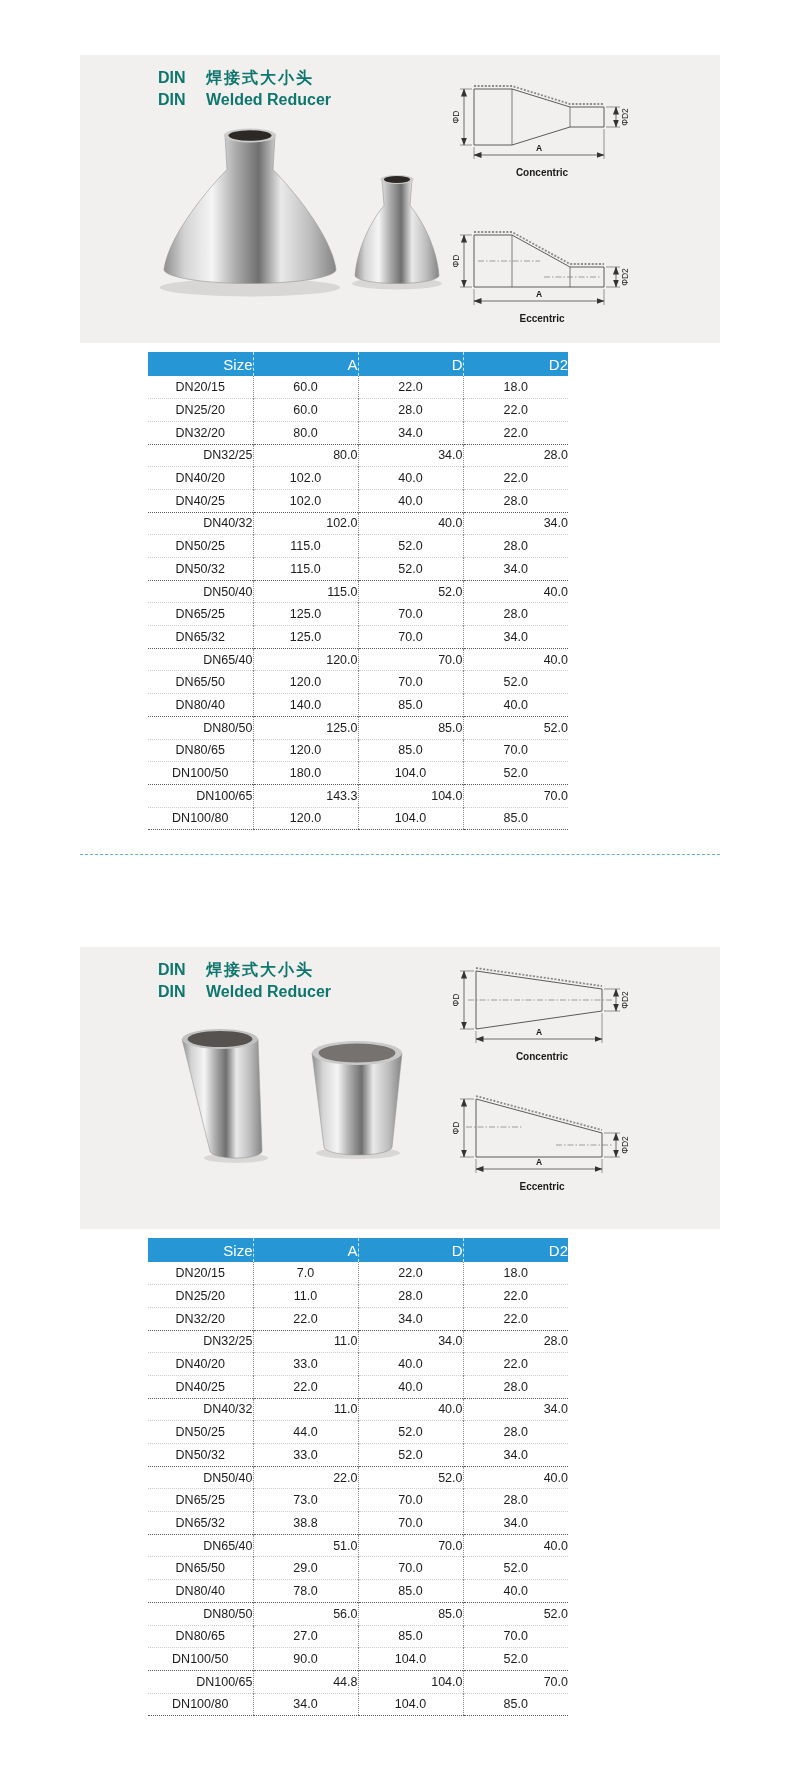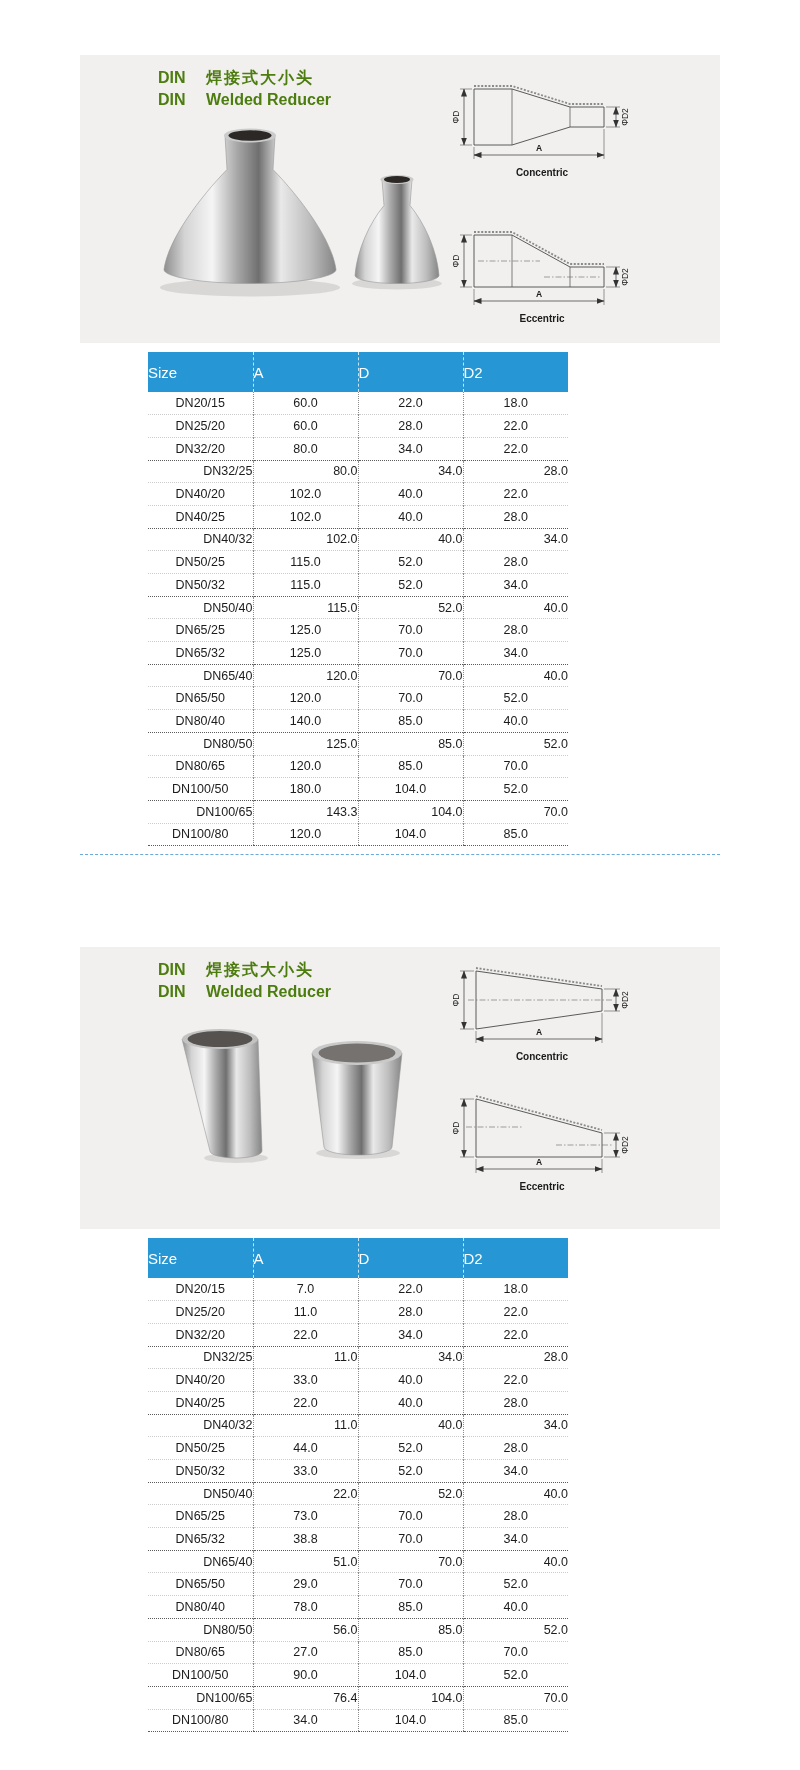--- a/index.html
+++ b/index.html
@@ -10,21 +10,21 @@
     font-family: "Liberation Sans", sans-serif;
     overflow: hidden;
   }
   .panel {
     position: absolute; left: 80px; width: 640px;
     background: #f1f0ee;
   }
   #panel-1 { top: 55px;  height: 288px; }
   #panel-2 { top: 947px; height: 282px; }
 
-  .title-block { position: absolute; left: 78px; top: 12px; color: #4d7c0f; }
+  .title-block { position: absolute; left: 78px; top: 12px; color: #0f766e; }
   .title-row { display: flex; font-size: 16px; font-weight: 600; line-height: 22px; }
   .title-prefix { width: 48px; }
   .title-name-cn { letter-spacing: 2px; }
 
   .photo { position: absolute; }
   #photo-1 { left: 70px; top: 60px; width: 300px; height: 200px; }
   #photo-2 { left: 72px; top: 72px; width: 300px; height: 152px; }
 
   .dia { position: absolute; width: 180px; height: 112px; }
   #dia-1c { left: 372px; top: 20px; }
@@ -39,22 +39,22 @@
   .dia .ext   { stroke: #555555; stroke-width: 0.6; fill: none; }
   .dia .cl    { stroke: #666666; stroke-width: 0.6; fill: none; stroke-dasharray: 6 2 1.5 2; }
   .dia text   { fill: #1a1a1a; font-size: 8.5px; font-family: "Liberation Sans", sans-serif; }
   .dia .cap   { font-size: 10px; font-weight: bold; }
 
   .spec-table { position: absolute; left: 148px; width: 420px; }
   #table-1 { top: 352px; }
   #table-2 { top: 1238px; }
   table { border-collapse: collapse; width: 420px; table-layout: fixed; }
   thead th {
-    height: 40px; font-size: 15px; font-weight: normal;
-    text-align: left; vertical-align: middle;
+    height: 24px; font-size: 15px; font-weight: normal;
+    text-align: right; vertical-align: middle;
     border-left: 1px dashed rgba(255,255,255,0.75);
     margin-top: 8px;
   }
   thead th:first-child { border-left: none; }
   tbody td {
     height: 22.7px; font-size: 12.5px; color: #1c1c1c;
     text-align: center; vertical-align: middle;
     border-left: 1px dotted #8c8c8c;
     border-top: 1px dotted #cccccc;
   }
@@ -498,21 +498,21 @@
           <td>70.0</td>
         </tr>
         <tr>
           <td>DN100/50</td>
           <td>90.0</td>
           <td>104.0</td>
           <td>52.0</td>
         </tr>
         <tr class="group-start">
           <td>DN100/65</td>
-          <td>76.4</td>
+          <td>44.8</td>
           <td>104.0</td>
           <td>70.0</td>
         </tr>
         <tr>
           <td>DN100/80</td>
           <td>34.0</td>
           <td>104.0</td>
           <td>85.0</td>
         </tr>
       </tbody>

